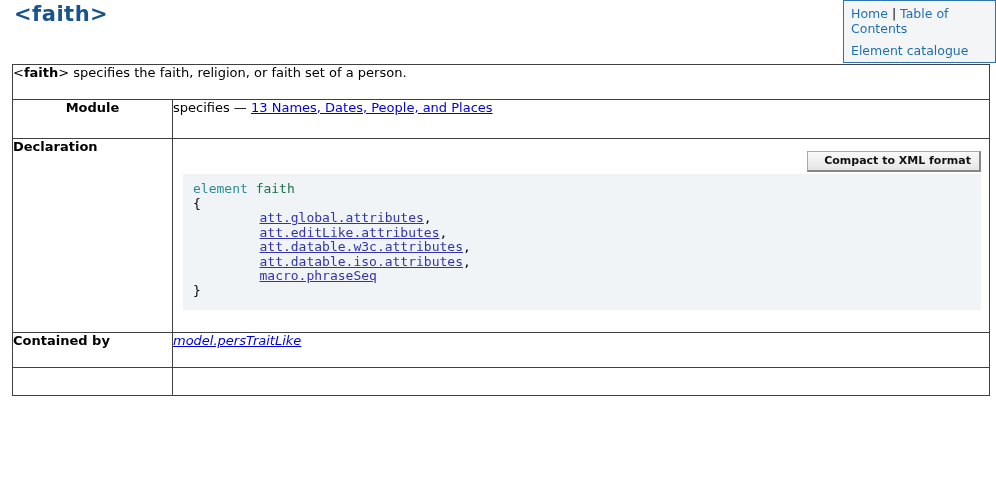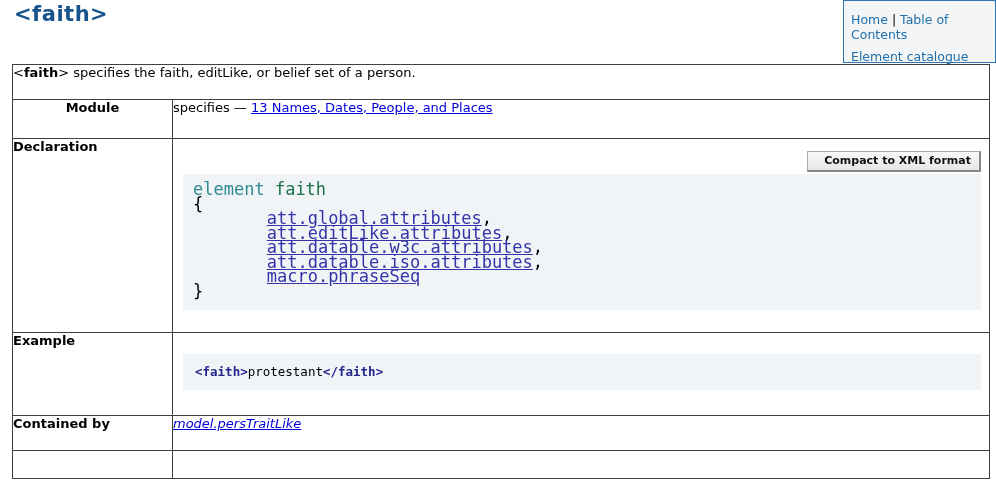--- a/index.html
+++ b/index.html
@@ -14,21 +14,21 @@
     width:996px;height:492px;position:relative;overflow:hidden;background:#fff;
     font-family:"DejaVu Sans","Liberation Sans",sans-serif;font-size:13px;color:#000;
   }
   .page-title{
     position:absolute;left:14px;top:2px;font-size:21px;font-weight:bold;
     color:var(--title);letter-spacing:0.5px;
   }
   .nav-box{
     position:absolute;top:0;right:0;width:153px;height:63px;
     border:1px solid var(--nav-border);background:var(--nav-bg);
-    padding:11px 7px;font-size:12.5px;line-height:15px;color:#333;
+    padding:5px 7px;font-size:12.5px;line-height:15px;color:#333;
   }
   .nav-line2{margin-top:7px;}
   .seg-navlink{color:var(--nav-link);text-decoration:none;cursor:pointer;}
   .doc-table{
     position:absolute;left:12px;top:64px;width:978px;
     border-collapse:collapse;table-layout:fixed;font-size:13px;
   }
   .doc-table td{border:1px solid var(--table-border);vertical-align:top;padding:0;}
   .label-cell{font-weight:bold;padding:4px 8px 0 8px;}
   .content-cell{padding-left:10px;vertical-align:middle;}
@@ -42,21 +42,21 @@
   .btn-row{text-align:right;margin:12px 8px 0 0;height:21px;}
   .compact-btn{
     font-family:"DejaVu Sans","Liberation Sans",sans-serif;font-size:11px;font-weight:bold;
     color:#111;background:linear-gradient(#f9f9f9,#e6e6e6);
     border:1px solid #a9a9a9;border-right:2px solid #868686;border-bottom:2px solid #868686;
     padding:2px 8px 3px 16px;cursor:pointer;line-height:13px;
   }
   .code-block{
     margin:2px 8px 0 10px;background:var(--code-bg);
     font-family:"DejaVu Sans Mono","Liberation Mono",monospace;
-    font-size:17px;line-height:14.5px;white-space:pre;color:#333;
+    font-size:13px;line-height:14.5px;white-space:pre;color:#333;
     padding:8px 24px 12px 10px;
   }
   .seg-kw{color:var(--code-keyword);}
   .seg-el{color:var(--code-element);}
   .seg-codelink{color:var(--code-link);cursor:pointer;margin-left:43px;}
   .example-block{
     margin:21px 8px 0 10px;background:var(--code-bg);
     font-family:"DejaVu Sans Mono","Liberation Mono",monospace;
     font-size:12.5px;line-height:14px;white-space:pre;color:#333;
     padding:11px 12px;
@@ -73,42 +73,36 @@
   <div class="nav-line2"><a href="#" class="seg-navlink">Element catalogue</a></div>
 </div>
 
 <table class="doc-table">
   <colgroup>
       <col style="width:160px">
       <col>
     </colgroup>
   <tbody>
       <tr>
-    <td colspan="2" class="desc-cell" style="height:35px;"><span class="seg-plain">&lt;</span><span class="seg-bold">faith</span><span class="seg-plain">&gt;</span><span class="seg-plain"> specifies the faith, editLike, or belief set of a person.</span></td>
+    <td colspan="2" class="desc-cell" style="height:35px;"><span class="seg-plain">&lt;</span><span class="seg-bold">faith</span><span class="seg-plain">&gt;</span><span class="seg-plain"> specifies the faith, religion, or faith set of a person.</span></td>
   </tr>
   <tr>
     <td class="label-cell" style="height:39px;text-align:center;">Module</td>
     <td class="content-cell"><span class="seg-plain">specifies — </span><a href="#" class="seg-link">13 Names, Dates, People, and Places</a></td>
   </tr>
   <tr>
     <td class="label-cell" style="height:194px;">Declaration</td>
     <td class="decl-cell">
       <div class="btn-row">
         <button class="compact-btn">Compact to XML format</button>
       </div>
       <div class="code-block"><div><span class="seg-kw">element</span><span class="seg-plain"> </span><span class="seg-el">faith</span></div><div><span class="seg-plain">{</span></div><div><span class="seg-plain">   </span><a href="#" class="seg-codelink">att.global.attributes</a><span class="seg-plain">,</span></div><div><span class="seg-plain">   </span><a href="#" class="seg-codelink">att.editLike.attributes</a><span class="seg-plain">,</span></div><div><span class="seg-plain">   </span><a href="#" class="seg-codelink">att.datable.w3c.attributes</a><span class="seg-plain">,</span></div><div><span class="seg-plain">   </span><a href="#" class="seg-codelink">att.datable.iso.attributes</a><span class="seg-plain">,</span></div><div><span class="seg-plain">   </span><a href="#" class="seg-codelink">macro.phraseSeq</a></div><div><span class="seg-plain">}</span></div></div>
     </td>
   </tr>
   <tr>
-    <td class="label-cell" style="height:83px;">Example</td>
-    <td class="decl-cell">
-      <div class="example-block"><span class="seg-tag">&lt;faith&gt;</span><span class="seg-plain">protestant</span><span class="seg-tag">&lt;/faith&gt;</span></div>
-    </td>
-  </tr>
-  <tr>
     <td class="label-cell" style="height:35px;">Contained by</td>
     <td class="plain-cell"><a href="#" class="seg-classlink">model.persTraitLike</a></td>
   </tr>
   <tr>
     <td class="label-cell" style="height:28px;"></td>
     <td class="content-cell"></td>
   </tr>
 </tbody>
   </table>
 

